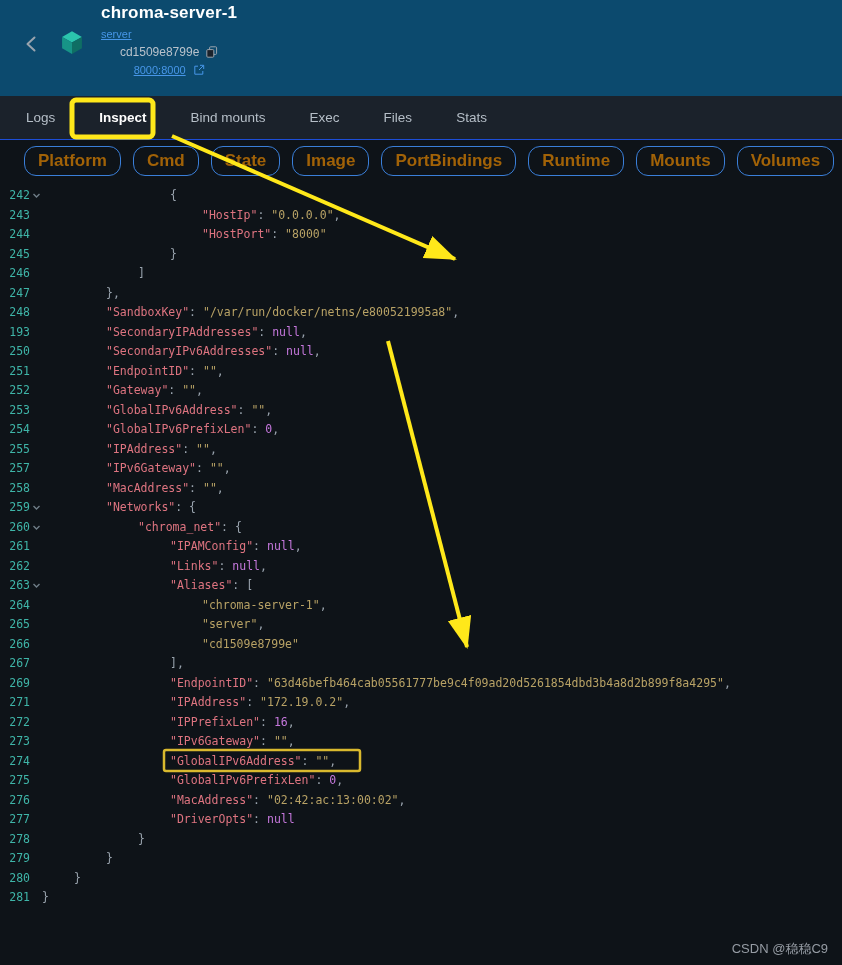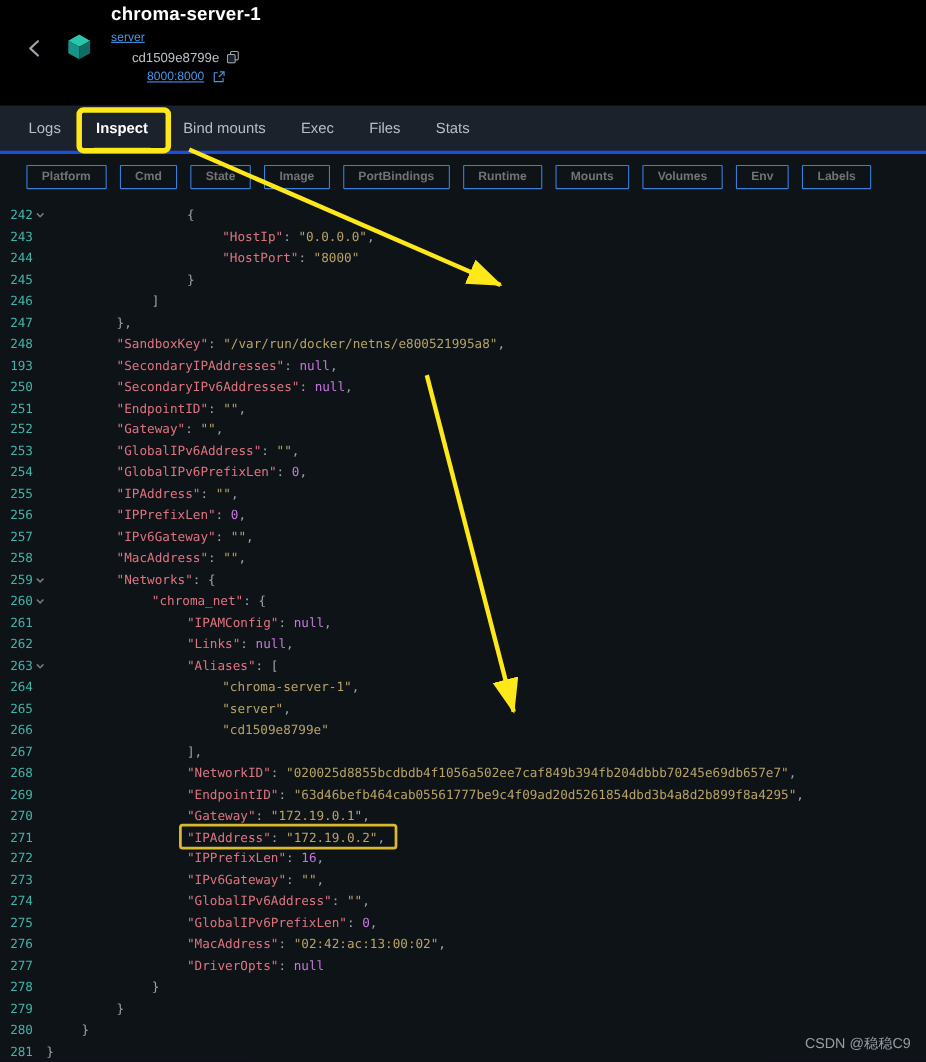--- a/index.html
+++ b/index.html
@@ -6,39 +6,39 @@
   html,body { width:842px; height:965px; }
   body {
     background:#0e1318;
     font-family:"Liberation Sans", sans-serif;
     position:relative;
     overflow:hidden;
     color:#e6e9ec;
   }
 
   
-  .header { height:96px; background:#000000; display:flex; align-items:flex-start; }
+  .header { height:96px; background:#0c4a6e; display:flex; align-items:flex-start; }
   .back { margin:34px 0 0 22px; width:18px; height:20px; cursor:pointer; flex:none; }
   .cube { margin:29px 15px 0 18px; flex:none; }
   .title-col { padding-top:3px; display:flex; flex-direction:column; gap:5px; }
   .title { font-size:17px; font-weight:700; color:#ffffff; letter-spacing:.2px; }
   .link { font-size:11px; color:#4796e8; text-decoration:underline; cursor:pointer; width:max-content; }
   .meta-row { display:flex; align-items:center; gap:7px;justify-content:center; }
   .cid { font-size:12px; color:#b9c2cb; }
   .ic { display:inline-flex; cursor:pointer; }
 
   
-  .tab-bar { height:44px; background:#1b222b; display:flex; gap:28px; padding-left:24px; border-bottom:3px solid #1d4ed8; }
+  .tab-bar { height:44px; background:#1b222b; display:flex; gap:40px; padding-left:24px; border-bottom:1px solid #1d4ed8; }
   .tab { display:flex; align-items:center; font-size:13.5px; color:#b6bfc8; cursor:pointer; padding:0 2px; }
   .tab.active { color:#ffffff; font-weight:700; box-shadow: inset 0 -3px 0 #2e7cd6; }
 
   
   .chip-row { height:42px; display:flex; gap:12px; align-items:center; padding-left:24px; background:#0e1318; overflow:hidden; white-space:nowrap; }
-  .chip { flex:none; border:1px solid #3a7fd9; background:transparent; border-radius:1px; color:#737373;
-          font-size:11px; font-weight:600; padding:4px 13px; cursor:pointer; font-family:"Liberation Sans",sans-serif; }
+  .chip { flex:none; border:1px solid #3a7fd9; background:transparent; border-radius:12px; color:#a16207;
+          font-size:17px; font-weight:600; padding:4px 13px; cursor:pointer; font-family:"Liberation Sans",sans-serif; }
 
   
   .code-view { padding-top:4px; background:#0e1318; }
   .code-line { display:flex; height:19.5px; line-height:19.5px;
                font-family:"DejaVu Sans Mono", monospace; font-size:11.5px; white-space:pre; }
   .ln { width:30px; text-align:right; color:#3fb5a8; flex:none; }
   .fold { width:12px; flex:none; display:flex; align-items:center; justify-content:center; }
   .lc { flex:none; }
   .tk-k { color:#de7480; }
   .tk-s { color:#b8a265; }
@@ -125,41 +125,38 @@
       <div class="code-line"><span class="ln">246</span><span class="fold"></span><span class="lc" style="padding-left: 96px;"><span class="tk-p">]</span></span></div>
       <div class="code-line"><span class="ln">247</span><span class="fold"></span><span class="lc" style="padding-left: 64px;"><span class="tk-p">},</span></span></div>
       <div class="code-line"><span class="ln">248</span><span class="fold"></span><span class="lc" style="padding-left: 64px;"><span class="tk-k">"SandboxKey"</span><span class="tk-p">: </span><span class="tk-s">"/var/run/docker/netns/e800521995a8"</span><span class="tk-p">,</span></span></div>
       <div class="code-line"><span class="ln">193</span><span class="fold"></span><span class="lc" style="padding-left: 64px;"><span class="tk-k">"SecondaryIPAddresses"</span><span class="tk-p">: </span><span class="tk-n">null</span><span class="tk-p">,</span></span></div>
       <div class="code-line"><span class="ln">250</span><span class="fold"></span><span class="lc" style="padding-left: 64px;"><span class="tk-k">"SecondaryIPv6Addresses"</span><span class="tk-p">: </span><span class="tk-n">null</span><span class="tk-p">,</span></span></div>
       <div class="code-line"><span class="ln">251</span><span class="fold"></span><span class="lc" style="padding-left: 64px;"><span class="tk-k">"EndpointID"</span><span class="tk-p">: </span><span class="tk-s">""</span><span class="tk-p">,</span></span></div>
       <div class="code-line"><span class="ln">252</span><span class="fold"></span><span class="lc" style="padding-left: 64px;"><span class="tk-k">"Gateway"</span><span class="tk-p">: </span><span class="tk-s">""</span><span class="tk-p">,</span></span></div>
       <div class="code-line"><span class="ln">253</span><span class="fold"></span><span class="lc" style="padding-left: 64px;"><span class="tk-k">"GlobalIPv6Address"</span><span class="tk-p">: </span><span class="tk-s">""</span><span class="tk-p">,</span></span></div>
       <div class="code-line"><span class="ln">254</span><span class="fold"></span><span class="lc" style="padding-left: 64px;"><span class="tk-k">"GlobalIPv6PrefixLen"</span><span class="tk-p">: </span><span class="tk-n">0</span><span class="tk-p">,</span></span></div>
       <div class="code-line"><span class="ln">255</span><span class="fold"></span><span class="lc" style="padding-left: 64px;"><span class="tk-k">"IPAddress"</span><span class="tk-p">: </span><span class="tk-s">""</span><span class="tk-p">,</span></span></div>
-      <div class="code-line"><span class="ln">256</span><span class="fold"></span><span class="lc" style="padding-left: 64px;"><span class="tk-k">"IPPrefixLen"</span><span class="tk-p">: </span><span class="tk-n">0</span><span class="tk-p">,</span></span></div>
       <div class="code-line"><span class="ln">257</span><span class="fold"></span><span class="lc" style="padding-left: 64px;"><span class="tk-k">"IPv6Gateway"</span><span class="tk-p">: </span><span class="tk-s">""</span><span class="tk-p">,</span></span></div>
       <div class="code-line"><span class="ln">258</span><span class="fold"></span><span class="lc" style="padding-left: 64px;"><span class="tk-k">"MacAddress"</span><span class="tk-p">: </span><span class="tk-s">""</span><span class="tk-p">,</span></span></div>
       <div class="code-line"><span class="ln">259</span><span class="fold"><svg width="9" height="9" viewBox="0 0 9 9">
             <path d="M1.5 3 L4.5 6 L7.5 3" fill="none" stroke="#6f7d86" stroke-width="1.4"></path>
           </svg></span><span class="lc" style="padding-left: 64px;"><span class="tk-k">"Networks"</span><span class="tk-p">: {</span></span></div>
       <div class="code-line"><span class="ln">260</span><span class="fold"><svg width="9" height="9" viewBox="0 0 9 9">
             <path d="M1.5 3 L4.5 6 L7.5 3" fill="none" stroke="#6f7d86" stroke-width="1.4"></path>
           </svg></span><span class="lc" style="padding-left: 96px;"><span class="tk-k">"chroma_net"</span><span class="tk-p">: {</span></span></div>
       <div class="code-line"><span class="ln">261</span><span class="fold"></span><span class="lc" style="padding-left: 128px;"><span class="tk-k">"IPAMConfig"</span><span class="tk-p">: </span><span class="tk-n">null</span><span class="tk-p">,</span></span></div>
       <div class="code-line"><span class="ln">262</span><span class="fold"></span><span class="lc" style="padding-left: 128px;"><span class="tk-k">"Links"</span><span class="tk-p">: </span><span class="tk-n">null</span><span class="tk-p">,</span></span></div>
       <div class="code-line"><span class="ln">263</span><span class="fold"><svg width="9" height="9" viewBox="0 0 9 9">
             <path d="M1.5 3 L4.5 6 L7.5 3" fill="none" stroke="#6f7d86" stroke-width="1.4"></path>
           </svg></span><span class="lc" style="padding-left: 128px;"><span class="tk-k">"Aliases"</span><span class="tk-p">: [</span></span></div>
       <div class="code-line"><span class="ln">264</span><span class="fold"></span><span class="lc" style="padding-left: 160px;"><span class="tk-s">"chroma-server-1"</span><span class="tk-p">,</span></span></div>
       <div class="code-line"><span class="ln">265</span><span class="fold"></span><span class="lc" style="padding-left: 160px;"><span class="tk-s">"server"</span><span class="tk-p">,</span></span></div>
       <div class="code-line"><span class="ln">266</span><span class="fold"></span><span class="lc" style="padding-left: 160px;"><span class="tk-s">"cd1509e8799e"</span></span></div>
       <div class="code-line"><span class="ln">267</span><span class="fold"></span><span class="lc" style="padding-left: 128px;"><span class="tk-p">],</span></span></div>
-      <div class="code-line"><span class="ln">268</span><span class="fold"></span><span class="lc" style="padding-left: 128px;"><span class="tk-k">"NetworkID"</span><span class="tk-p">: </span><span class="tk-s">"020025d8855bcdbdb4f1056a502ee7caf849b394fb204dbbb70245e69db657e7"</span><span class="tk-p">,</span></span></div>
       <div class="code-line"><span class="ln">269</span><span class="fold"></span><span class="lc" style="padding-left: 128px;"><span class="tk-k">"EndpointID"</span><span class="tk-p">: </span><span class="tk-s">"63d46befb464cab05561777be9c4f09ad20d5261854dbd3b4a8d2b899f8a4295"</span><span class="tk-p">,</span></span></div>
-      <div class="code-line"><span class="ln">270</span><span class="fold"></span><span class="lc" style="padding-left: 128px;"><span class="tk-k">"Gateway"</span><span class="tk-p">: </span><span class="tk-s">"172.19.0.1"</span><span class="tk-p">,</span></span></div>
       <div class="code-line"><span class="ln">271</span><span class="fold"></span><span class="lc" style="padding-left: 128px;"><span class="tk-k">"IPAddress"</span><span class="tk-p">: </span><span class="tk-s">"172.19.0.2"</span><span class="tk-p">,</span></span></div>
       <div class="code-line"><span class="ln">272</span><span class="fold"></span><span class="lc" style="padding-left: 128px;"><span class="tk-k">"IPPrefixLen"</span><span class="tk-p">: </span><span class="tk-n">16</span><span class="tk-p">,</span></span></div>
       <div class="code-line"><span class="ln">273</span><span class="fold"></span><span class="lc" style="padding-left: 128px;"><span class="tk-k">"IPv6Gateway"</span><span class="tk-p">: </span><span class="tk-s">""</span><span class="tk-p">,</span></span></div>
       <div class="code-line"><span class="ln">274</span><span class="fold"></span><span class="lc" style="padding-left: 128px;"><span class="tk-k">"GlobalIPv6Address"</span><span class="tk-p">: </span><span class="tk-s">""</span><span class="tk-p">,</span></span></div>
       <div class="code-line"><span class="ln">275</span><span class="fold"></span><span class="lc" style="padding-left: 128px;"><span class="tk-k">"GlobalIPv6PrefixLen"</span><span class="tk-p">: </span><span class="tk-n">0</span><span class="tk-p">,</span></span></div>
       <div class="code-line"><span class="ln">276</span><span class="fold"></span><span class="lc" style="padding-left: 128px;"><span class="tk-k">"MacAddress"</span><span class="tk-p">: </span><span class="tk-s">"02:42:ac:13:00:02"</span><span class="tk-p">,</span></span></div>
       <div class="code-line"><span class="ln">277</span><span class="fold"></span><span class="lc" style="padding-left: 128px;"><span class="tk-k">"DriverOpts"</span><span class="tk-p">: </span><span class="tk-n">null</span></span></div>
       <div class="code-line"><span class="ln">278</span><span class="fold"></span><span class="lc" style="padding-left: 96px;"><span class="tk-p">}</span></span></div>
       <div class="code-line"><span class="ln">279</span><span class="fold"></span><span class="lc" style="padding-left: 64px;"><span class="tk-p">}</span></span></div>
       <div class="code-line"><span class="ln">280</span><span class="fold"></span><span class="lc" style="padding-left: 32px;"><span class="tk-p">}</span></span></div>

